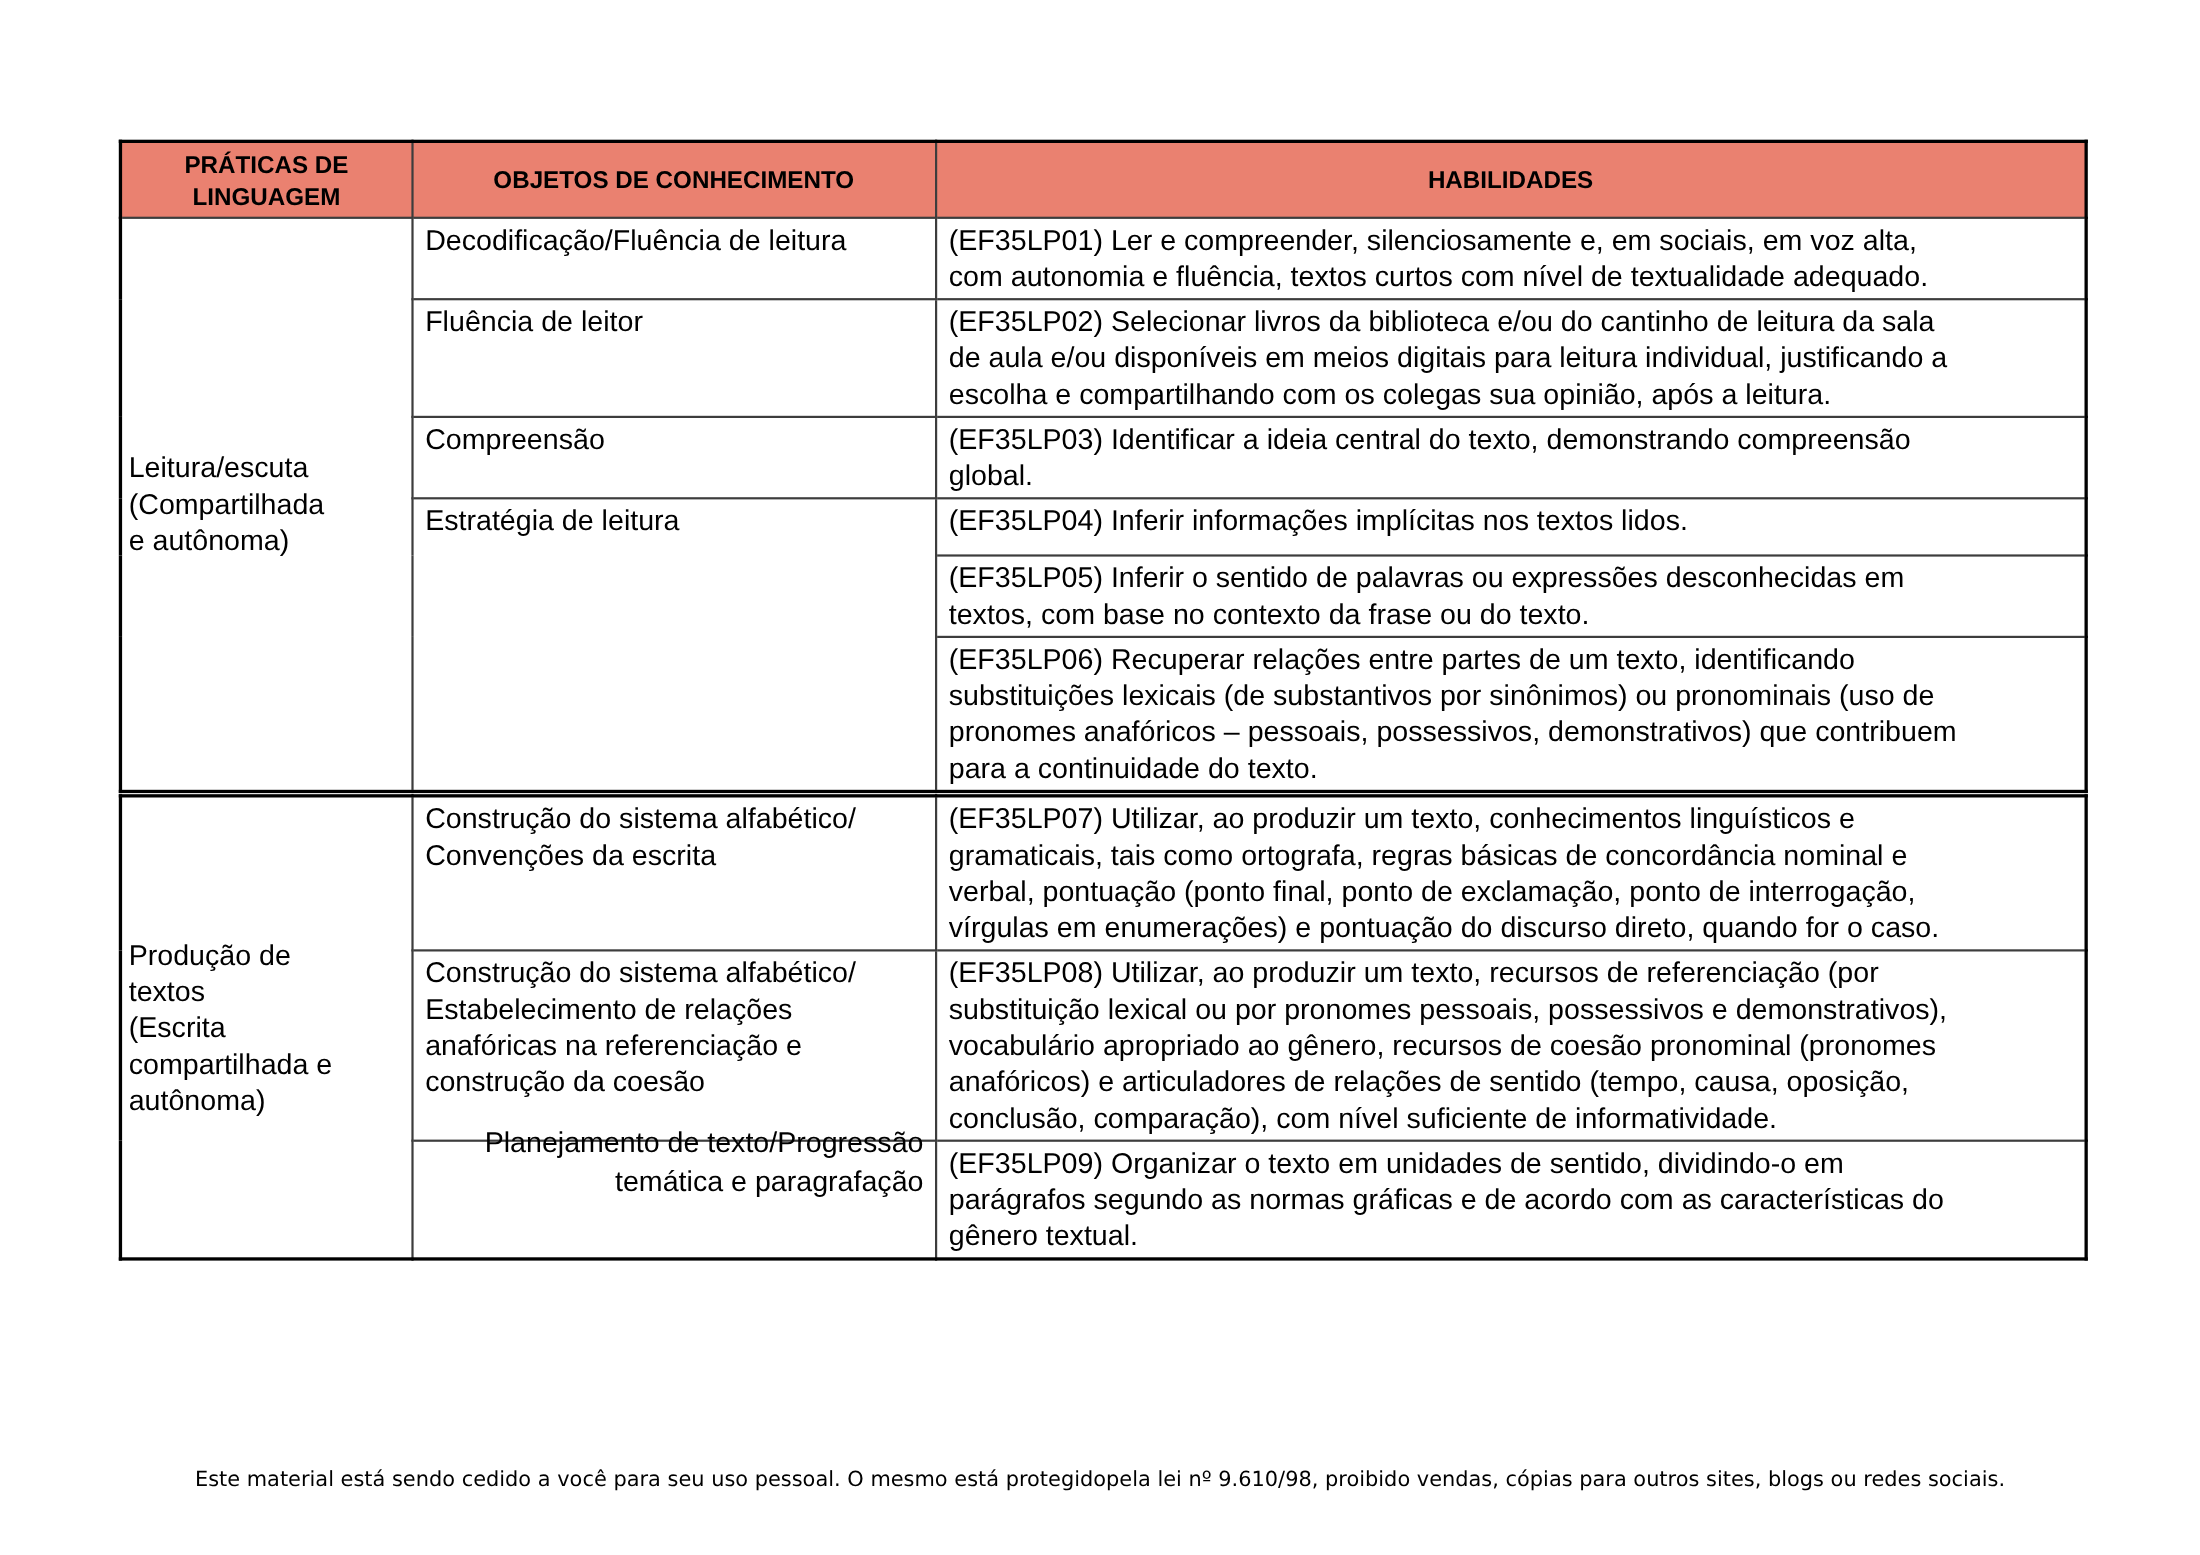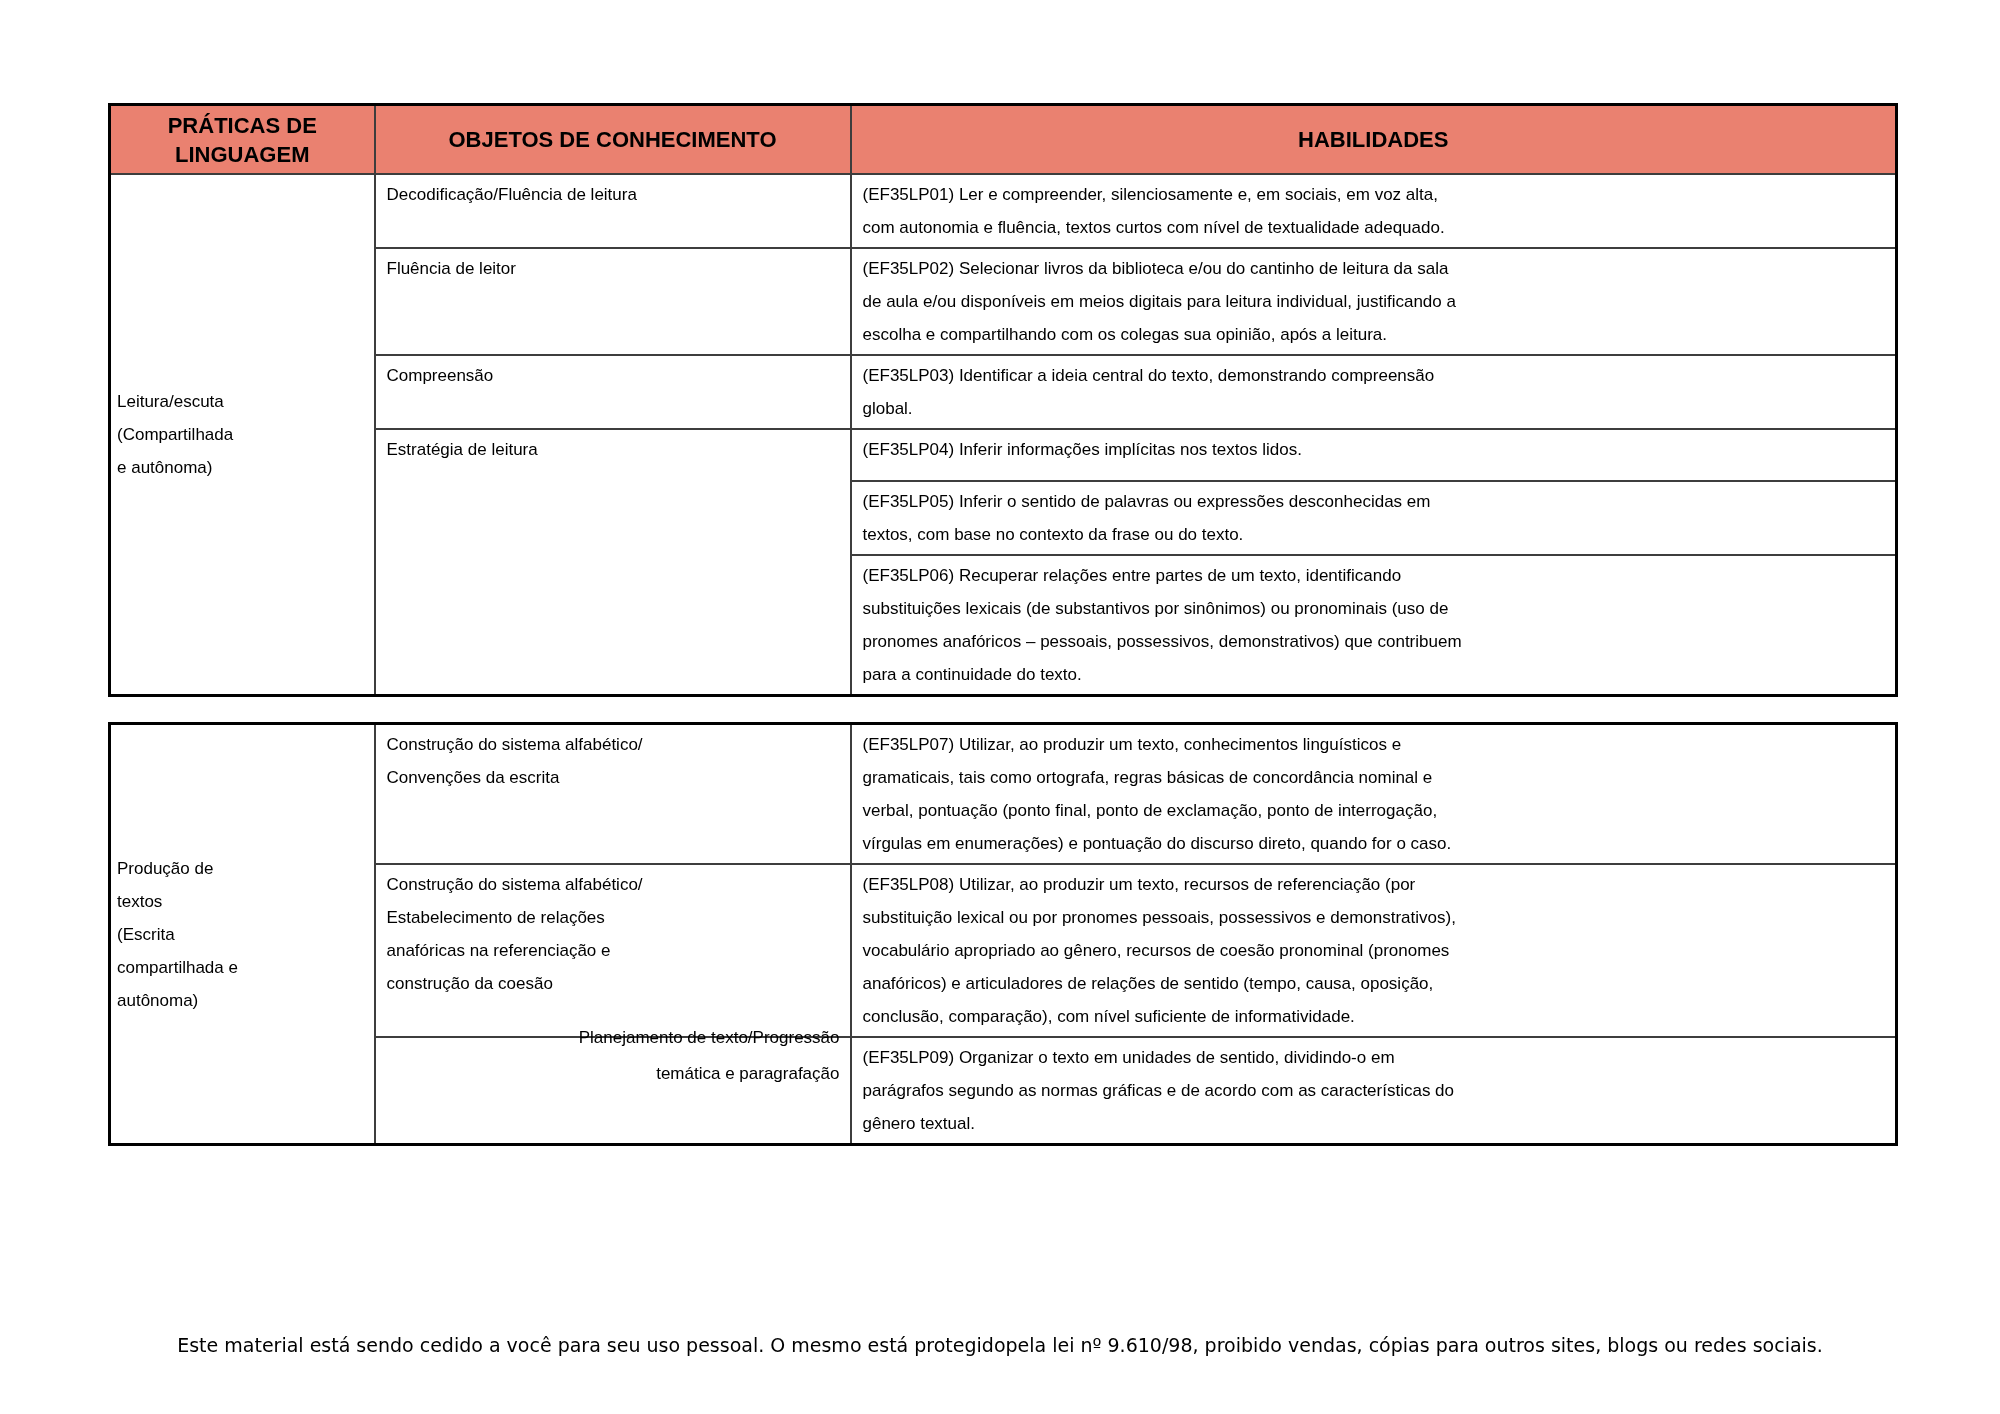--- a/index.html
+++ b/index.html
@@ -16,41 +16,41 @@
   }
   table.curriculum {
     position: absolute;
     left: 108px;
     width: 1787px;
     border-collapse: collapse;
     table-layout: fixed;
     background: #ffffff;
     border: 3px solid #000000;
   }
-  #table1 { top: 103px; }
+  #table1 { top: 127px; }
   #table2 { top: 722px; }
 
   .curriculum th,
   .curriculum td {
     border: 2px solid #3d3d3d;
     white-space: pre-line;
     overflow: visible;
   }
   .curriculum th {
     background: var(--header-bg, #EA8170);
     font-weight: bold;
     font-size: 22px;
     line-height: 29px;
     text-align: center;
     vertical-align: middle;
     height: 63px;
     padding: 2px 6px;
   }
   .curriculum td {
-    font-size: 17px;
+    font-size: 26px;
     line-height: 33px;
     vertical-align: top;
     text-align: left;
     padding: 3px 10px 3px 11px;
     margin-left: 16px;
   }
   td.pratica {
     text-align: left;
     vertical-align: middle;
     padding: 3px 6px;

